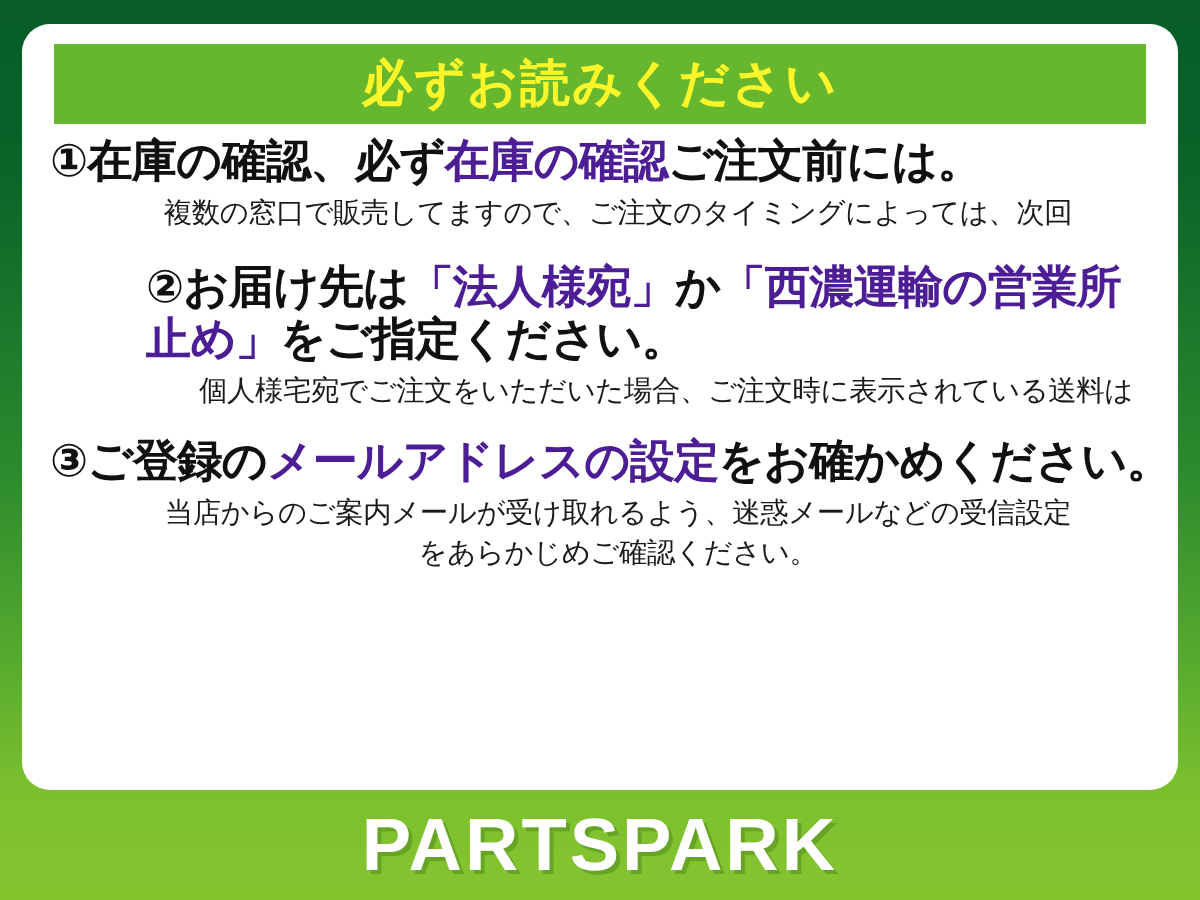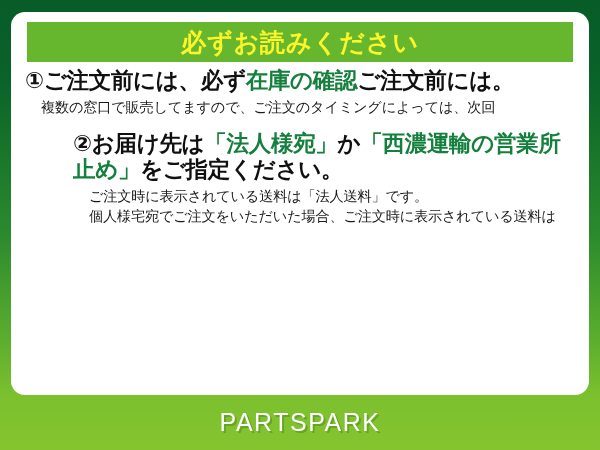--- a/index.html
+++ b/index.html
@@ -78,86 +78,93 @@
     font-weight: bold;
     color: #101010;
     line-height: 1.18;
     letter-spacing: -0.3px;
     white-space: nowrap;
   }
   .item-head.wrap {
     white-space: normal;
   }
   .hl {
-    color: #15803d;
+    color: #4c1d95;
   }
   .item-sub {
     font-size: 14.2px;
     color: #1a1a1a;
     line-height: 1.42;
     letter-spacing: -0.2px;
     margin-top: 2px;
     padding-left: 16px;
   }
   .item-sub div {
     white-space: nowrap;
+    text-align: center;
   }
 
   
   .item-1 { margin-bottom: 14px; }
   .item-2 { margin-bottom: 12px; margin-left: 48px; }
   .item-3 { margin-bottom: 0; }
 
   
   .footer {
     position: absolute;
     left: 0;
     top: 395px;
     width: 600px;
     height: 55px;
     display: flex;
     align-items: center;
     justify-content: center;
   }
   .brand {
     color: #ffffff;
-    font-size: 25px;
-    font-weight: normal;
+    font-size: 37px;
+    font-weight: bold;
     letter-spacing: 1.5px;
     text-shadow: 2px 2px 0 rgba(80,140,30,0.55);
   }
 </style>
 </head>
 <body>
 
 <div class="notice-frame">
 
   <div class="panel">
 
     <div class="header-bar">
       <span class="header-title">必ずお読みください</span>
     </div>
 
     <div class="items">
 
       <div class="item item-1">
-        <div class="item-head"><span>①</span><span>ご注文前には、必ず</span><span class="hl">在庫の確認</span><span>ご注文前には。</span></div>
+        <div class="item-head"><span>①</span><span>在庫の確認、必ず</span><span class="hl">在庫の確認</span><span>ご注文前には。</span></div>
         <div class="item-sub">
           <div>複数の窓口で販売してますので、ご注文のタイミングによっては、次回</div>
         </div>
       </div>
 
       <div class="item item-2">
         <div class="item-head wrap"><span>②</span><span>お届け先は</span><span class="hl">「法人様宛」</span><span>か</span><span class="hl">「西濃運輸の営業所止め」</span><span>をご指定ください。</span></div>
         <div class="item-sub">
-          <div>ご注文時に表示されている送料は「法人送料」です。</div>
           <div>個人様宅宛でご注文をいただいた場合、ご注文時に表示されている送料は</div>
         </div>
       </div>
 
+      <div class="item item-3">
+        <div class="item-head"><span>③</span><span>ご登録の</span><span class="hl">メールアドレスの設定</span><span>をお確かめください。</span></div>
+        <div class="item-sub">
+          <div>当店からのご案内メールが受け取れるよう、迷惑メールなどの受信設定</div>
+          <div>をあらかじめご確認ください。</div>
+        </div>
+      </div>
 
     </div>
   </div>
 
   <div class="footer">
     <span class="brand">PARTSPARK</span>
   </div>
 
 </div>
 

